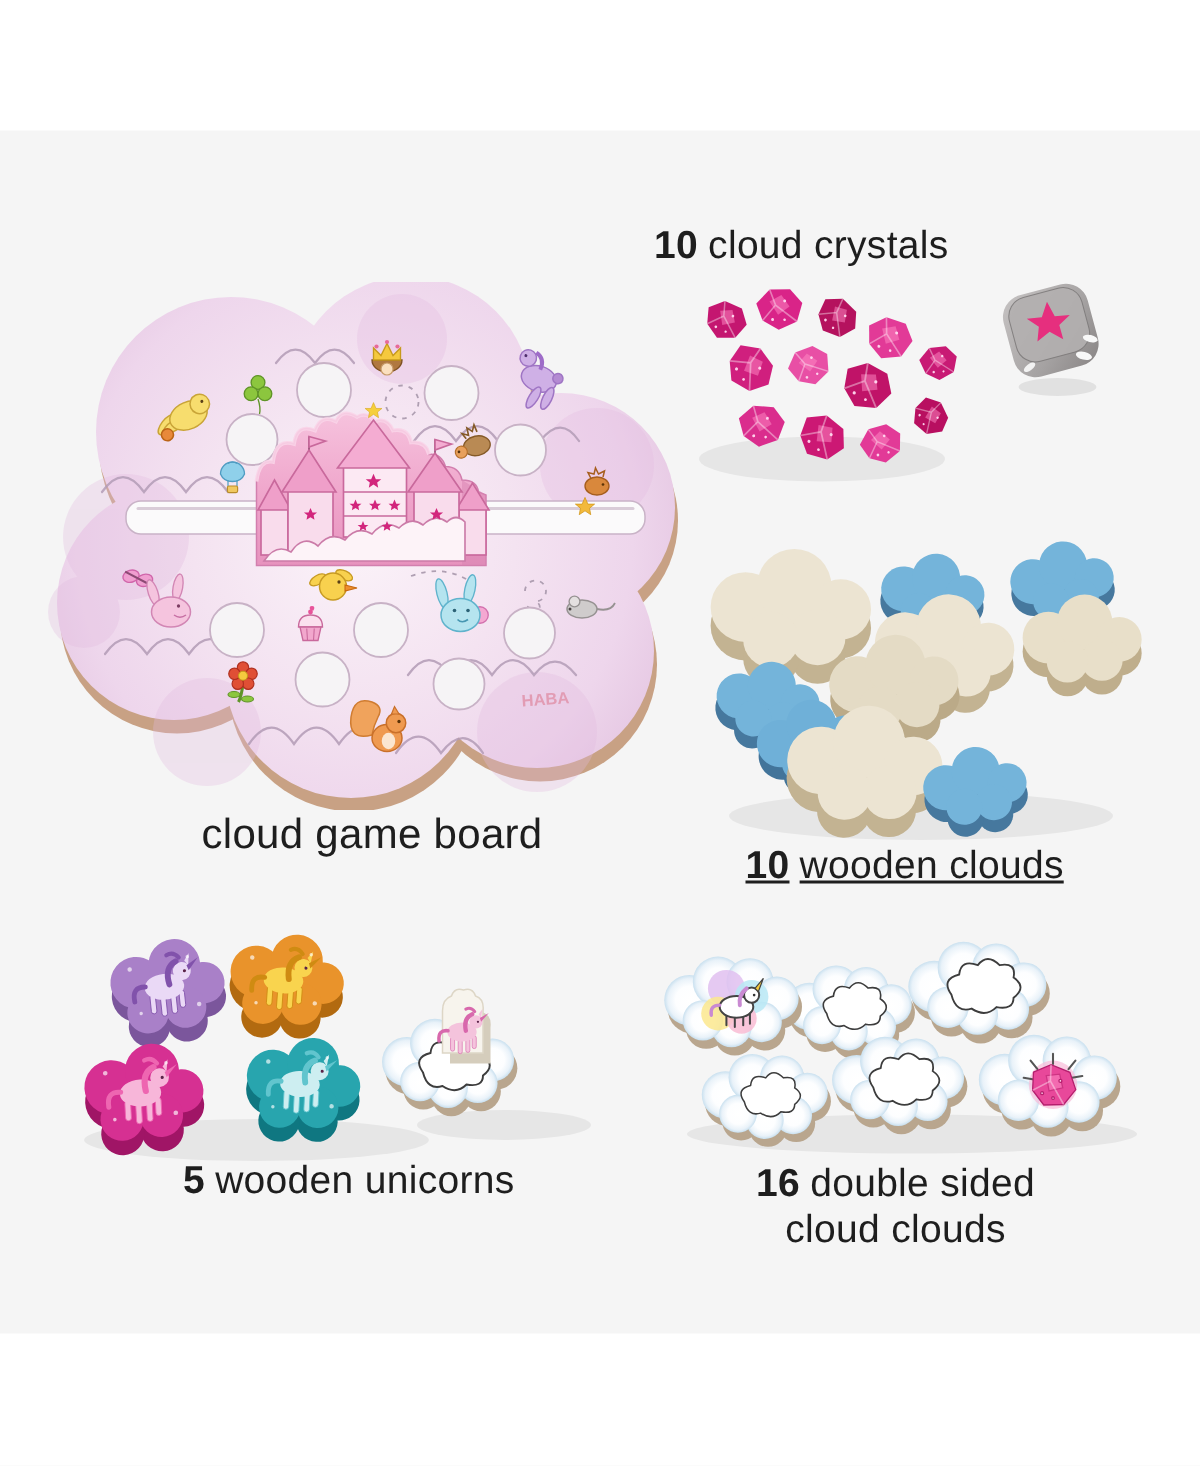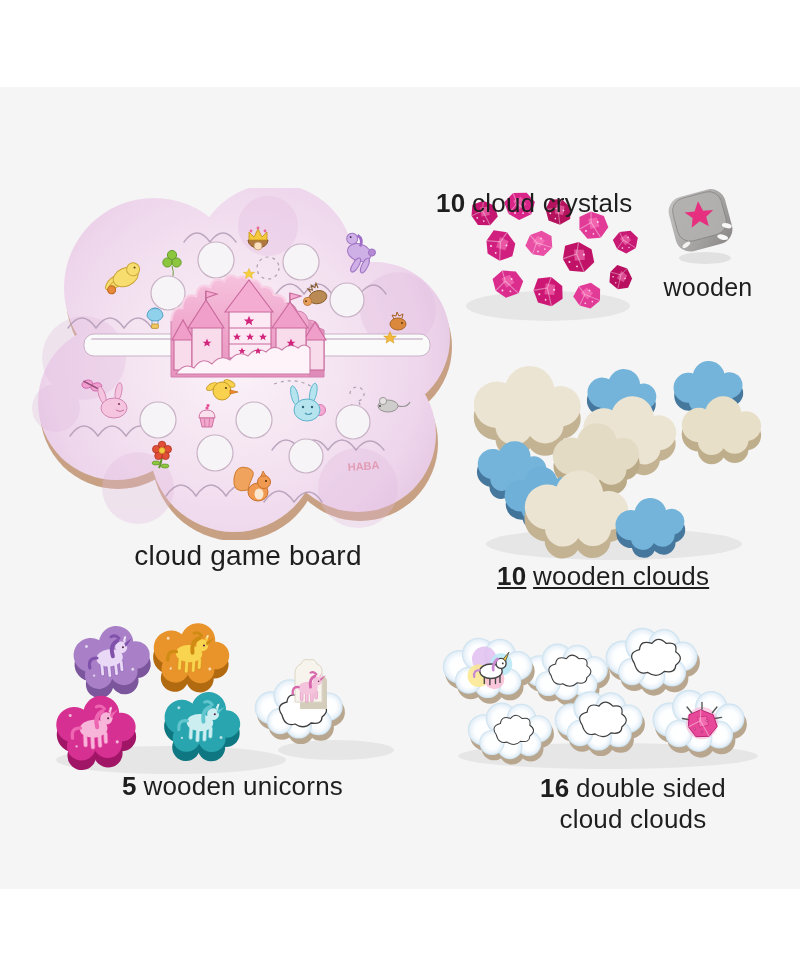--- a/index.html
+++ b/index.html
@@ -4,25 +4,25 @@
 <style>
   html,body{margin:0;padding:0;}
   body{width:800px;height:977px;background:#ffffff;font-family:"Liberation Sans",sans-serif;}
   #canvas{position:relative;width:800px;height:977px;background:#ffffff;overflow:hidden;}
   .panel{position:absolute;left:0;top:87px;width:800px;height:802px;background:#f5f5f5;}
   .abs{position:absolute;}
   .lbl{position:absolute;color:#1e1e1e;font-size:26px;letter-spacing:.2px;white-space:nowrap;}
   .lbl b{font-weight:bold;margin-right:.26em;}
   .lbl-center{text-align:center;white-space:normal;}
   #lbl-board{left:50px;top:540px;width:396px;text-align:center;font-weight:normal;font-size:28px;}
-  #lbl-crystals{left:436px;top:148px;margin-top:40px;}
+  #lbl-crystals{left:436px;top:148px;}
   #lbl-die{left:647px;top:271px;width:122px;line-height:32px;text-align:center;font-size:25px;}
   #lbl-clouds{left:497px;top:561px;text-decoration:underline;}
   #lbl-unicorns{left:122px;top:771px;}
-  #lbl-tiles{left:468px;top:773px;width:330px;line-height:31px;}
+  #lbl-tiles{left:432px;top:773px;width:330px;line-height:31px;}
   svg{display:block;}
 </style>
 </head>
 <body>
 
 <div id="canvas">
   <div class="panel"></div>
 
   <svg class="abs" style="left:26px;top:188px;" width="434" height="352" viewBox="0 0 434 352">
     <defs>
@@ -463,21 +463,20 @@
           <line x1="17" y1="-4" x2="11" y2="-3"></line>
       </g>
       <use href="#gem" transform="translate(0,2) scale(.95) rotate(8)" fill="#e8489a" stroke="#b51f6e" stroke-width=".8"></use>
     </g>
   </svg>
 
   <div class="lbl" id="lbl-crystals">
     <b>10</b><span>cloud crystals</span>
   </div>
   <div class="lbl" id="lbl-die">
-    <div>wooden</div>
   </div>
   <div class="lbl" id="lbl-board">cloud game board</div>
   <div class="lbl" id="lbl-clouds">
     <b>10</b><span>wooden clouds</span>
   </div>
   <div class="lbl" id="lbl-unicorns">
     <b>5</b><span>wooden unicorns</span>
   </div>
   <div class="lbl lbl-center" id="lbl-tiles">
     <div><b>16</b><span>double sided</span></div>

